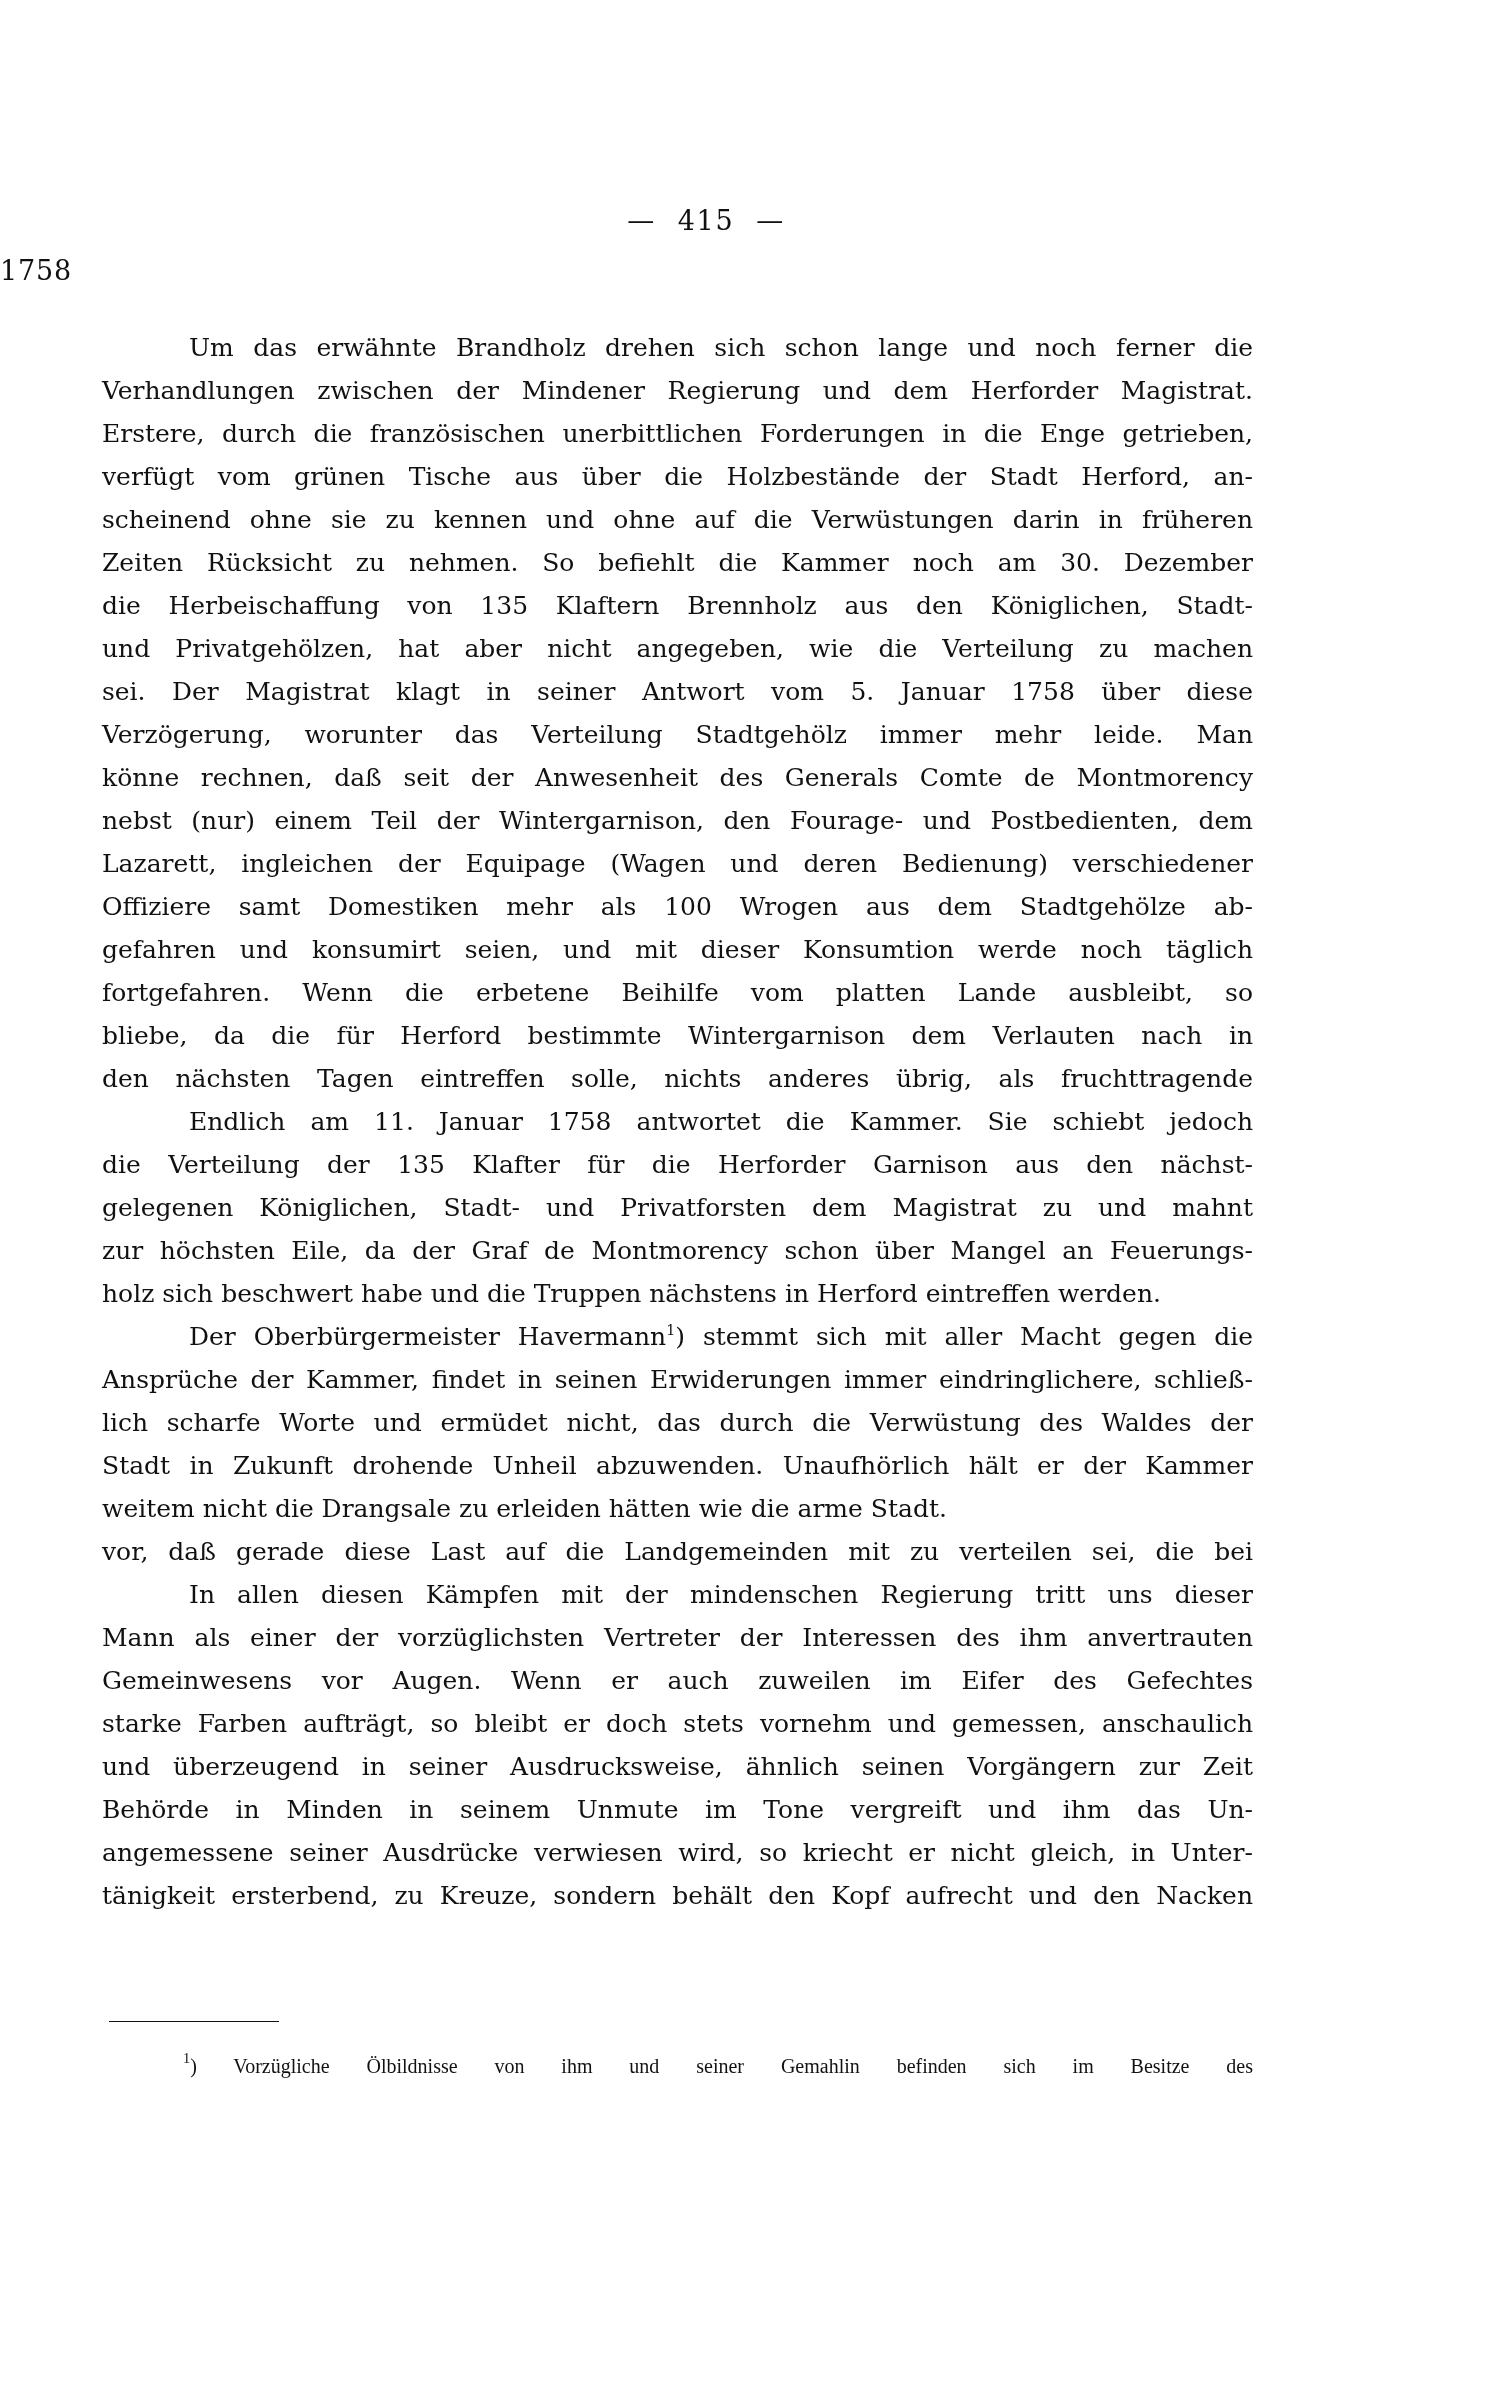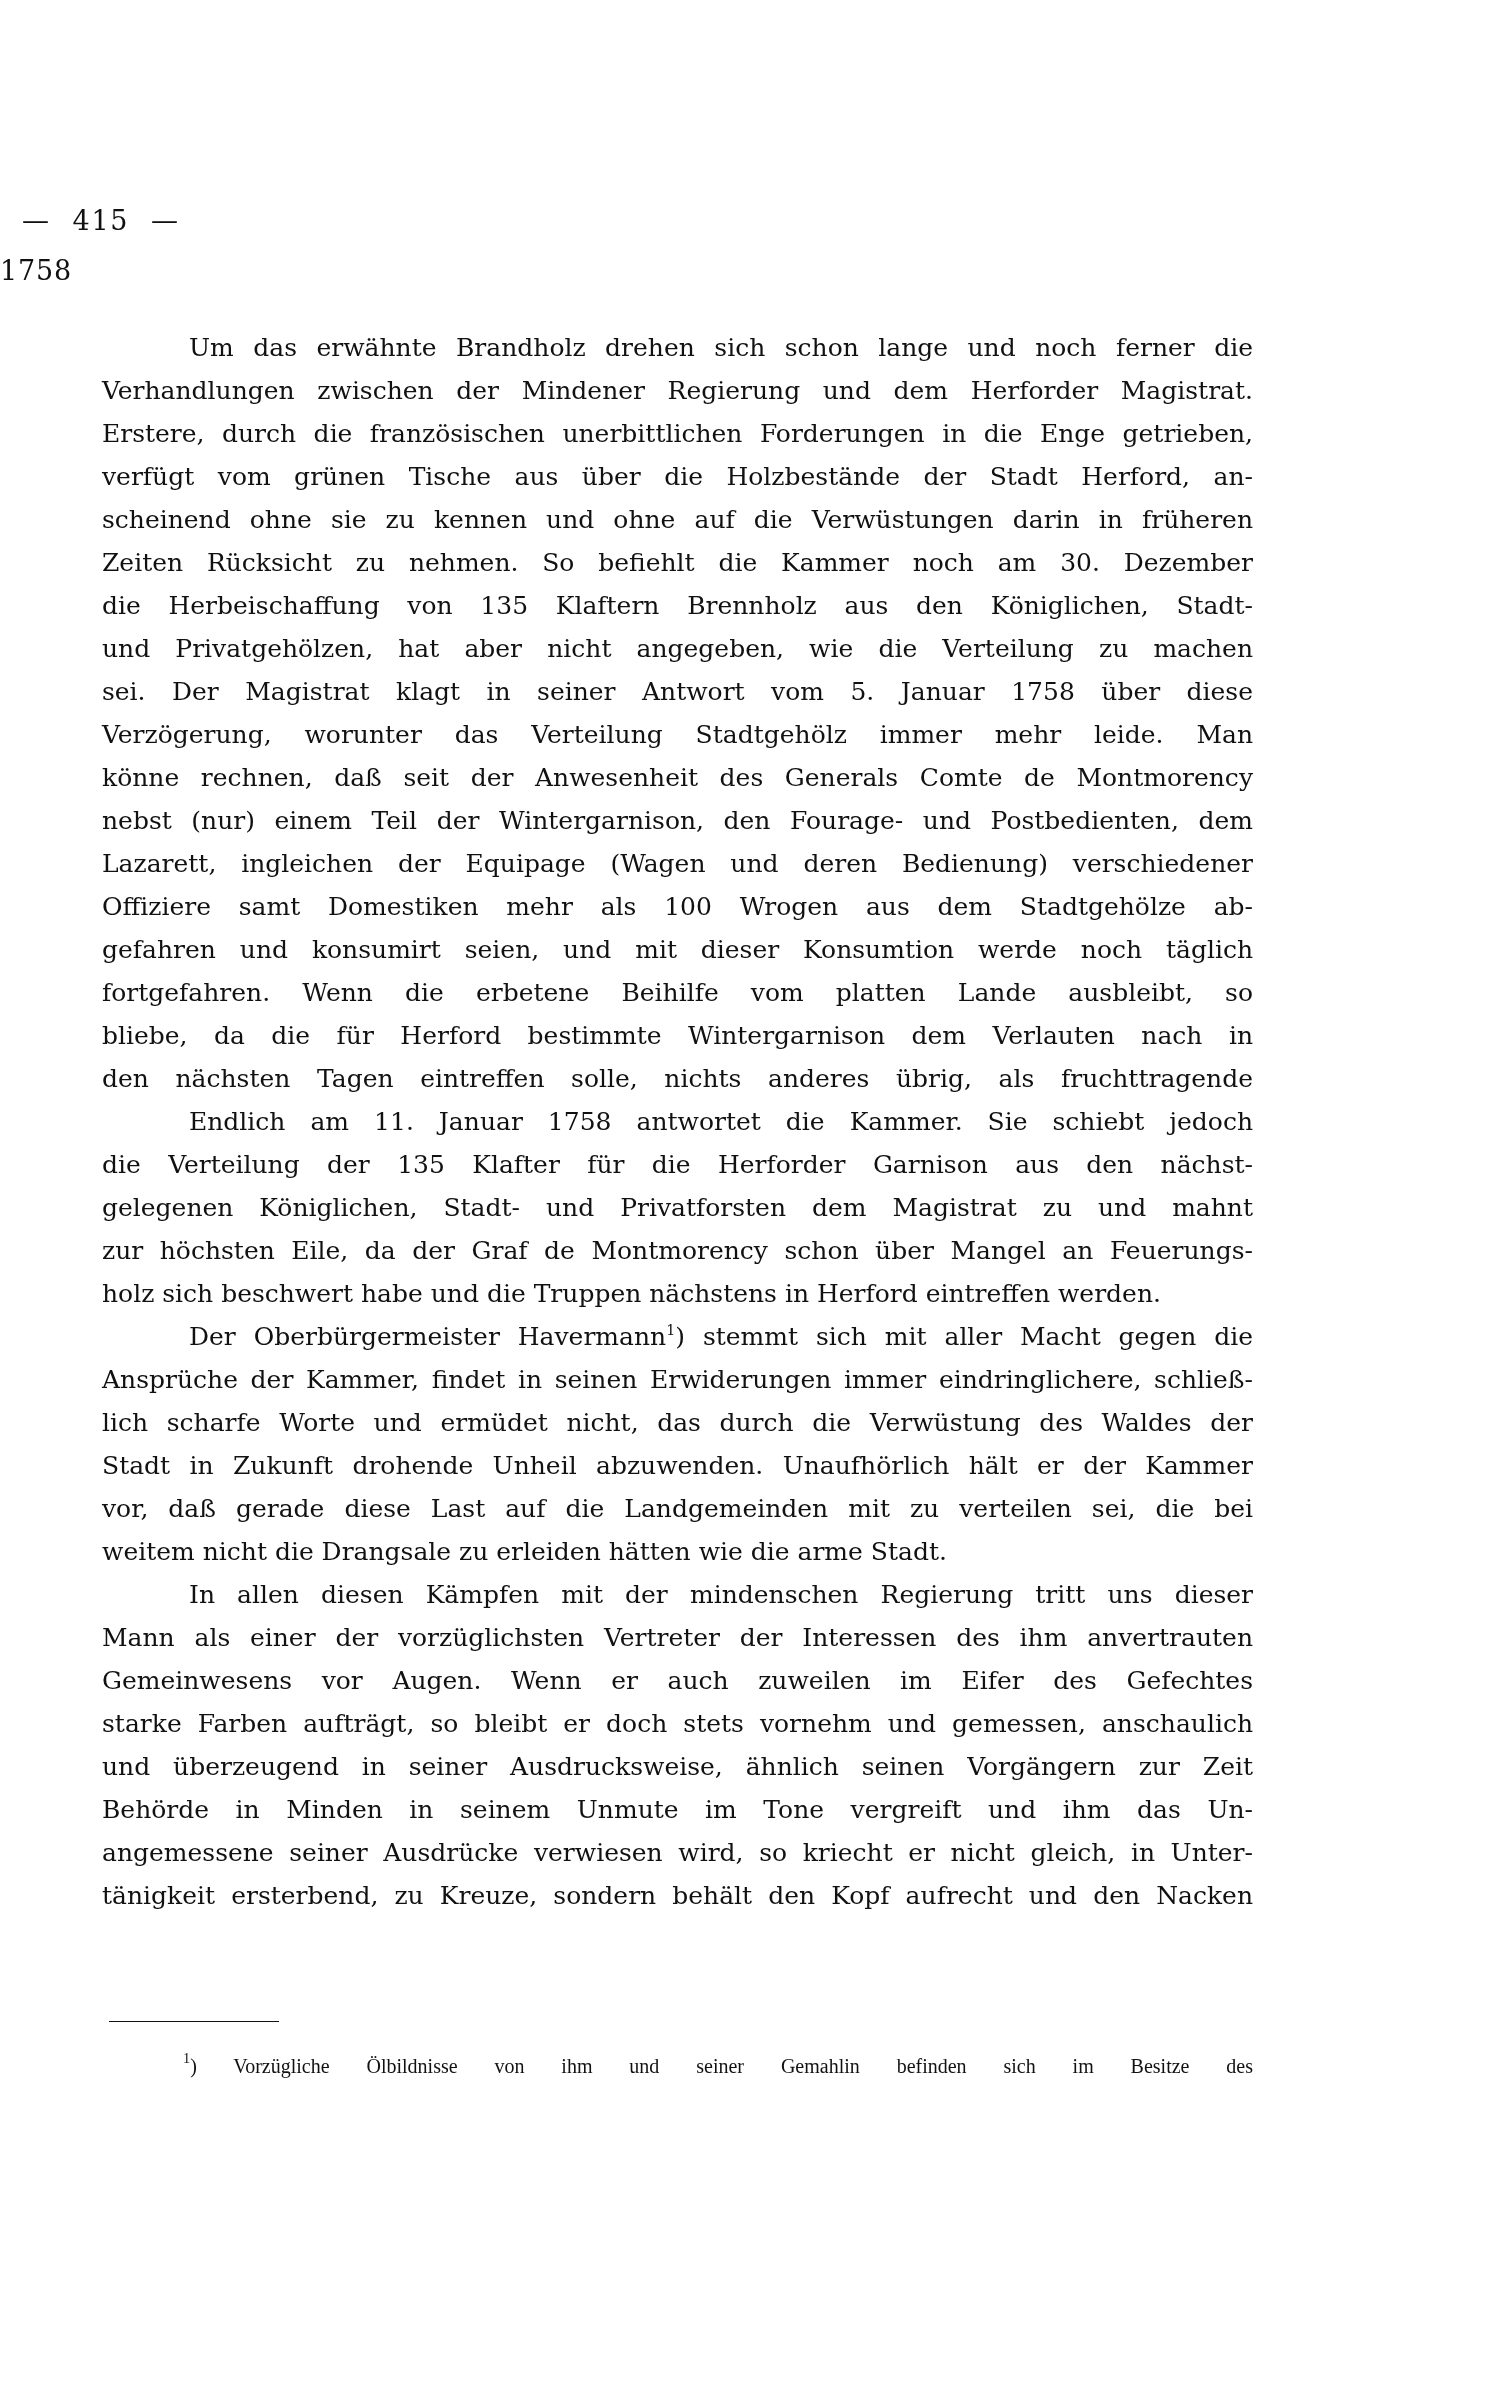--- a/index.html
+++ b/index.html
@@ -13,22 +13,24 @@
     position: relative;
     overflow: hidden;
     font-family: "DejaVu Serif", "Liberation Serif", serif;
     color: #111111;
   }
   .page-number {
     position: absolute;
     top: 205px;
     left: 0;
     width: 1354px;
+    text-align: center;
     font-size: 27px;
     letter-spacing: 1.6px;
+    padding-left: 29px;
   }
   .page-number .dash {
     display: inline-block;
     margin: 0 22px;
   }
   .year-heading {
     position: absolute;
     top: 255px;
     left: 0;
     width: 1354px;
@@ -119,22 +121,22 @@
   <span class="line indent">Endlich am 11. Januar 1758 antwortet die Kammer. Sie schiebt jedoch</span>
   <span class="line">die Verteilung der 135 Klafter für die Herforder Garnison aus den nächst-</span>
   <span class="line">gelegenen Königlichen, Stadt- und Privatforsten dem Magistrat zu und mahnt</span>
   <span class="line">zur höchsten Eile, da der Graf de Montmorency schon über Mangel an Feuerungs-</span>
   <span class="line last">holz sich beschwert habe und die Truppen nächstens in Herford eintreffen werden.</span>
 
   <span class="line indent"><span>Der Oberbürgermeister Havermann</span><sup class="fnref">1</sup><span>) stemmt sich mit aller Macht gegen die</span></span>
   <span class="line">Ansprüche der Kammer, findet in seinen Erwiderungen immer eindringlichere, schließ-</span>
   <span class="line">lich scharfe Worte und ermüdet nicht, das durch die Verwüstung des Waldes der</span>
   <span class="line">Stadt in Zukunft drohende Unheil abzuwenden. Unaufhörlich hält er der Kammer</span>
+  <span class="line last">weitem nicht die Drangsale zu erleiden hätten wie die arme Stadt.</span>
   <span class="line">vor, daß gerade diese Last auf die Landgemeinden mit zu verteilen sei, die bei</span>
-  <span class="line last">weitem nicht die Drangsale zu erleiden hätten wie die arme Stadt.</span>
 
   <span class="line indent">In allen diesen Kämpfen mit der mindenschen Regierung tritt uns dieser</span>
   <span class="line">Mann als einer der vorzüglichsten Vertreter der Interessen des ihm anvertrauten</span>
   <span class="line">Gemeinwesens vor Augen. Wenn er auch zuweilen im Eifer des Gefechtes</span>
   <span class="line">starke Farben aufträgt, so bleibt er doch stets vornehm und gemessen, anschaulich</span>
   <span class="line">und überzeugend in seiner Ausdrucksweise, ähnlich seinen Vorgängern zur Zeit</span>
   <span class="line">Behörde in Minden in seinem Unmute im Tone vergreift und ihm das Un-</span>
   <span class="line">angemessene seiner Ausdrücke verwiesen wird, so kriecht er nicht gleich, in Unter-</span>
   <span class="line">tänigkeit ersterbend, zu Kreuze, sondern behält den Kopf aufrecht und den Nacken</span>
 </div>

